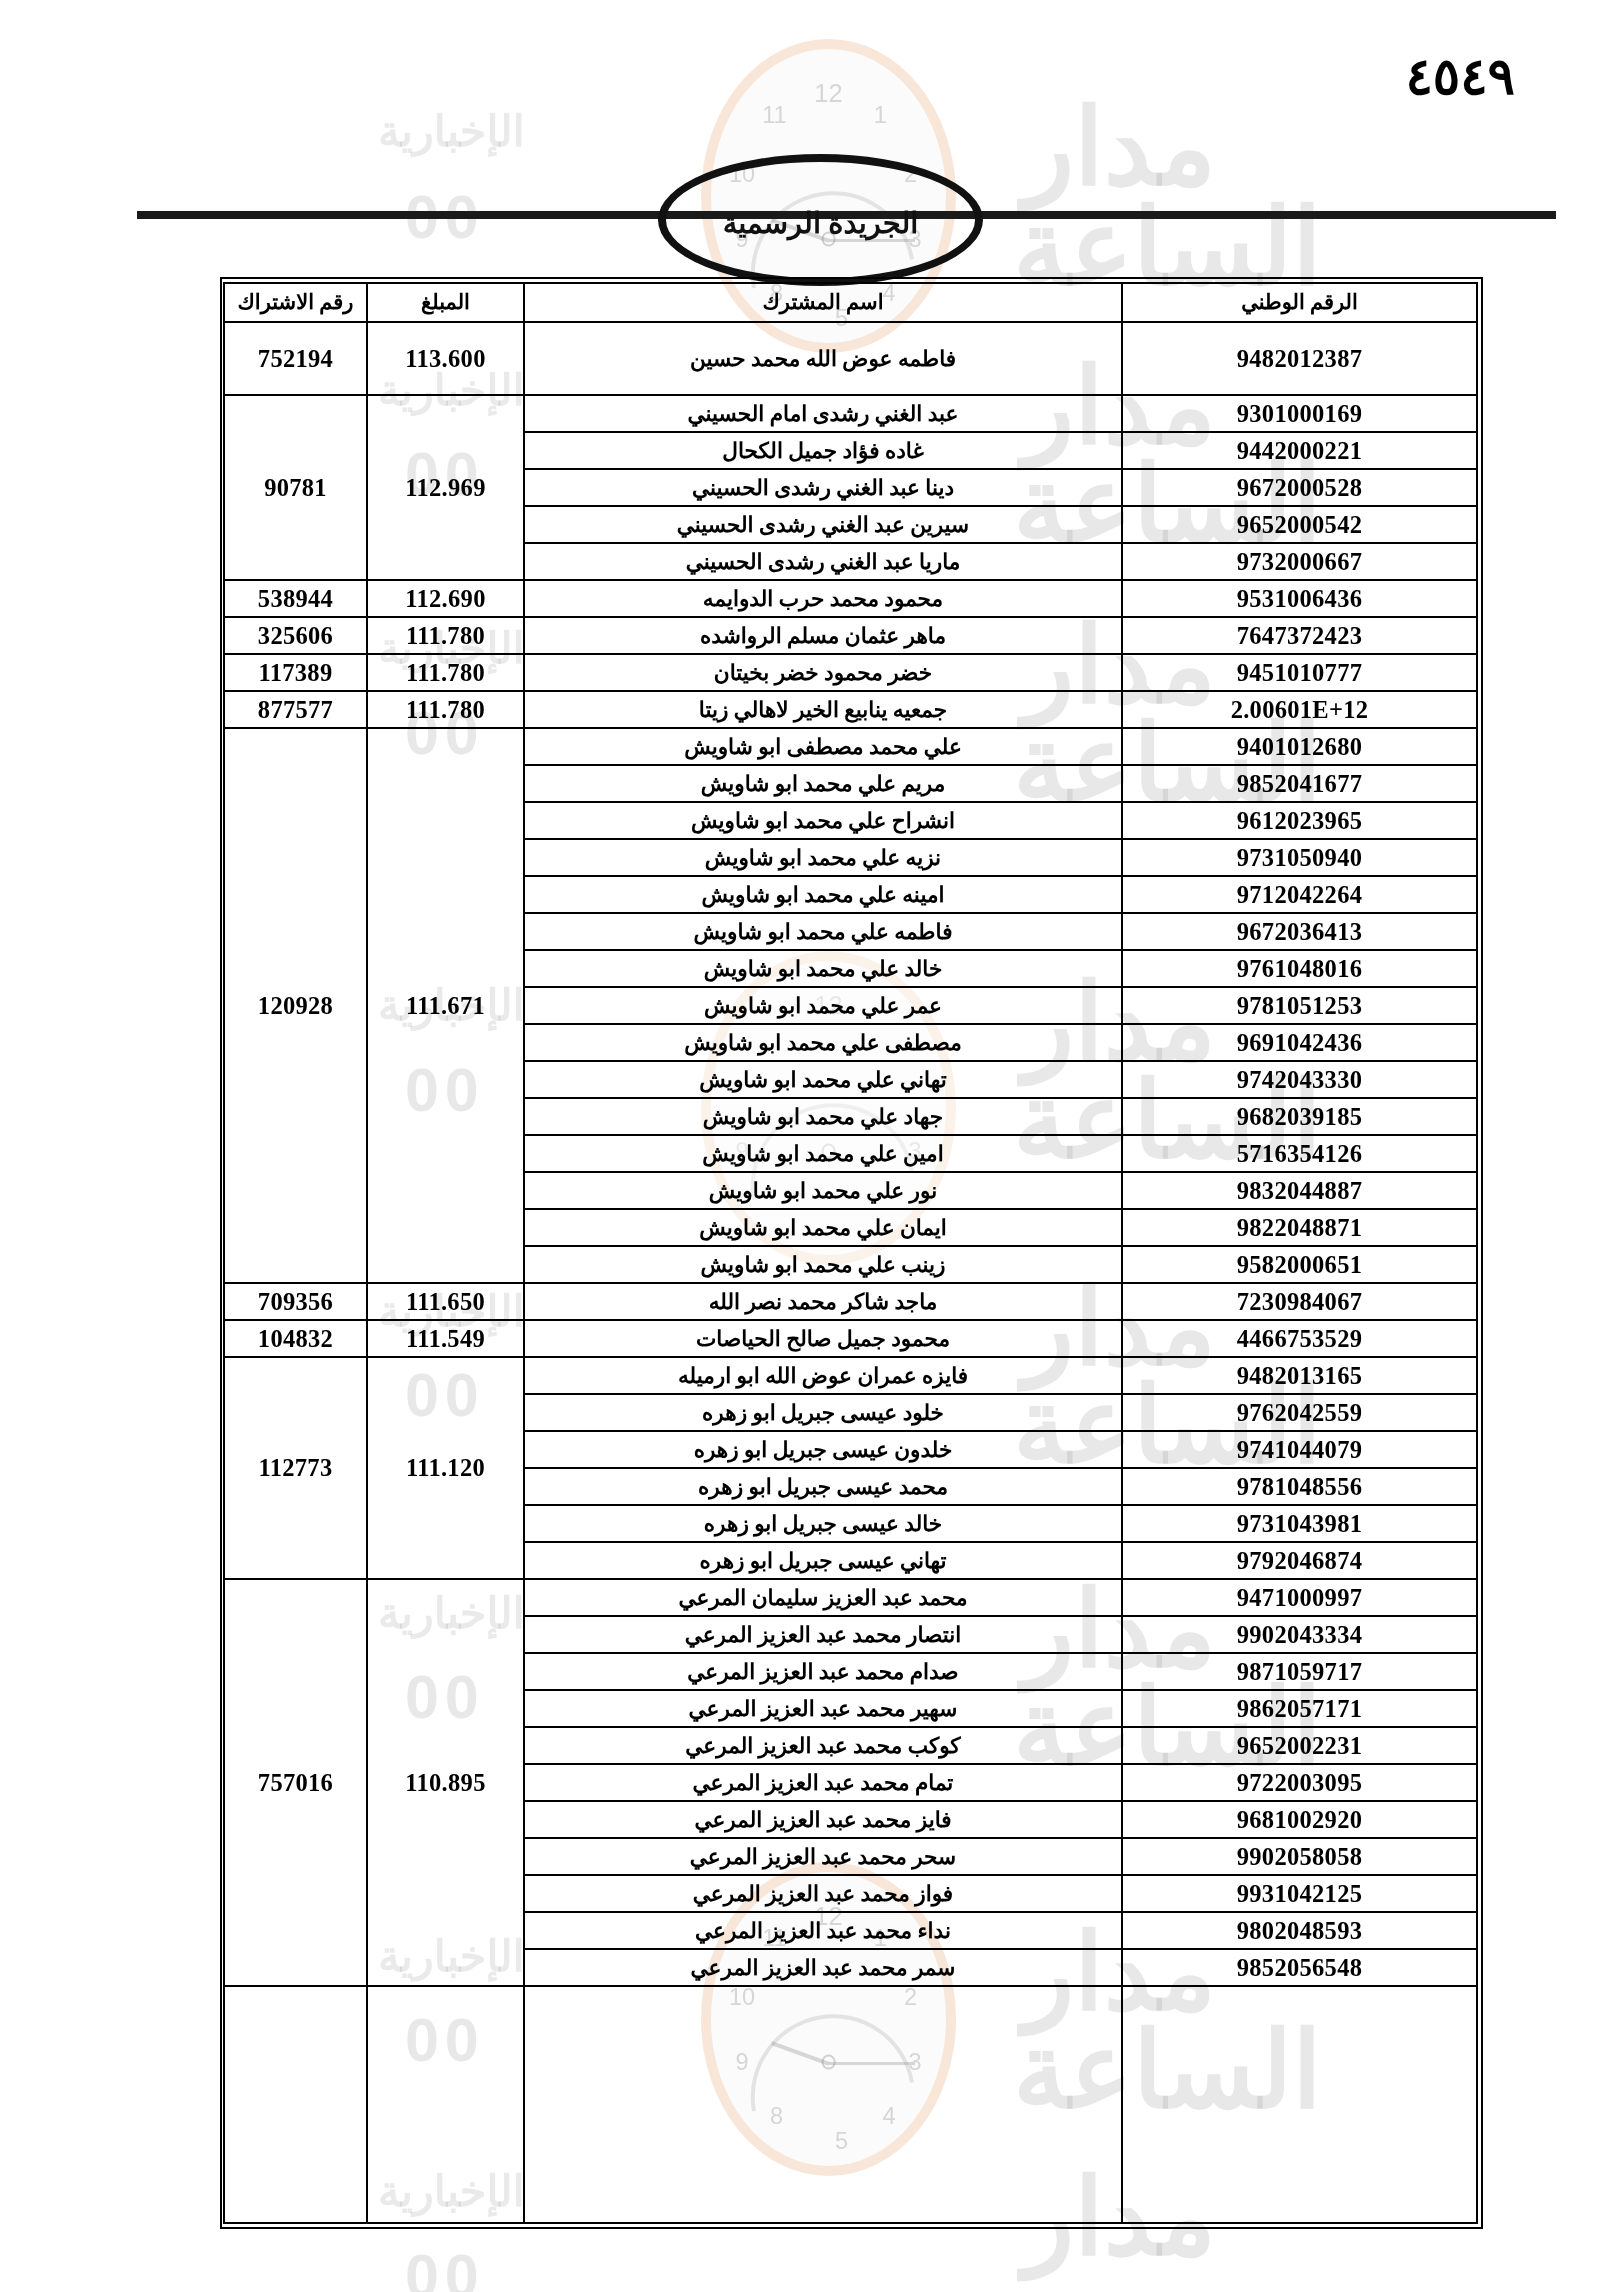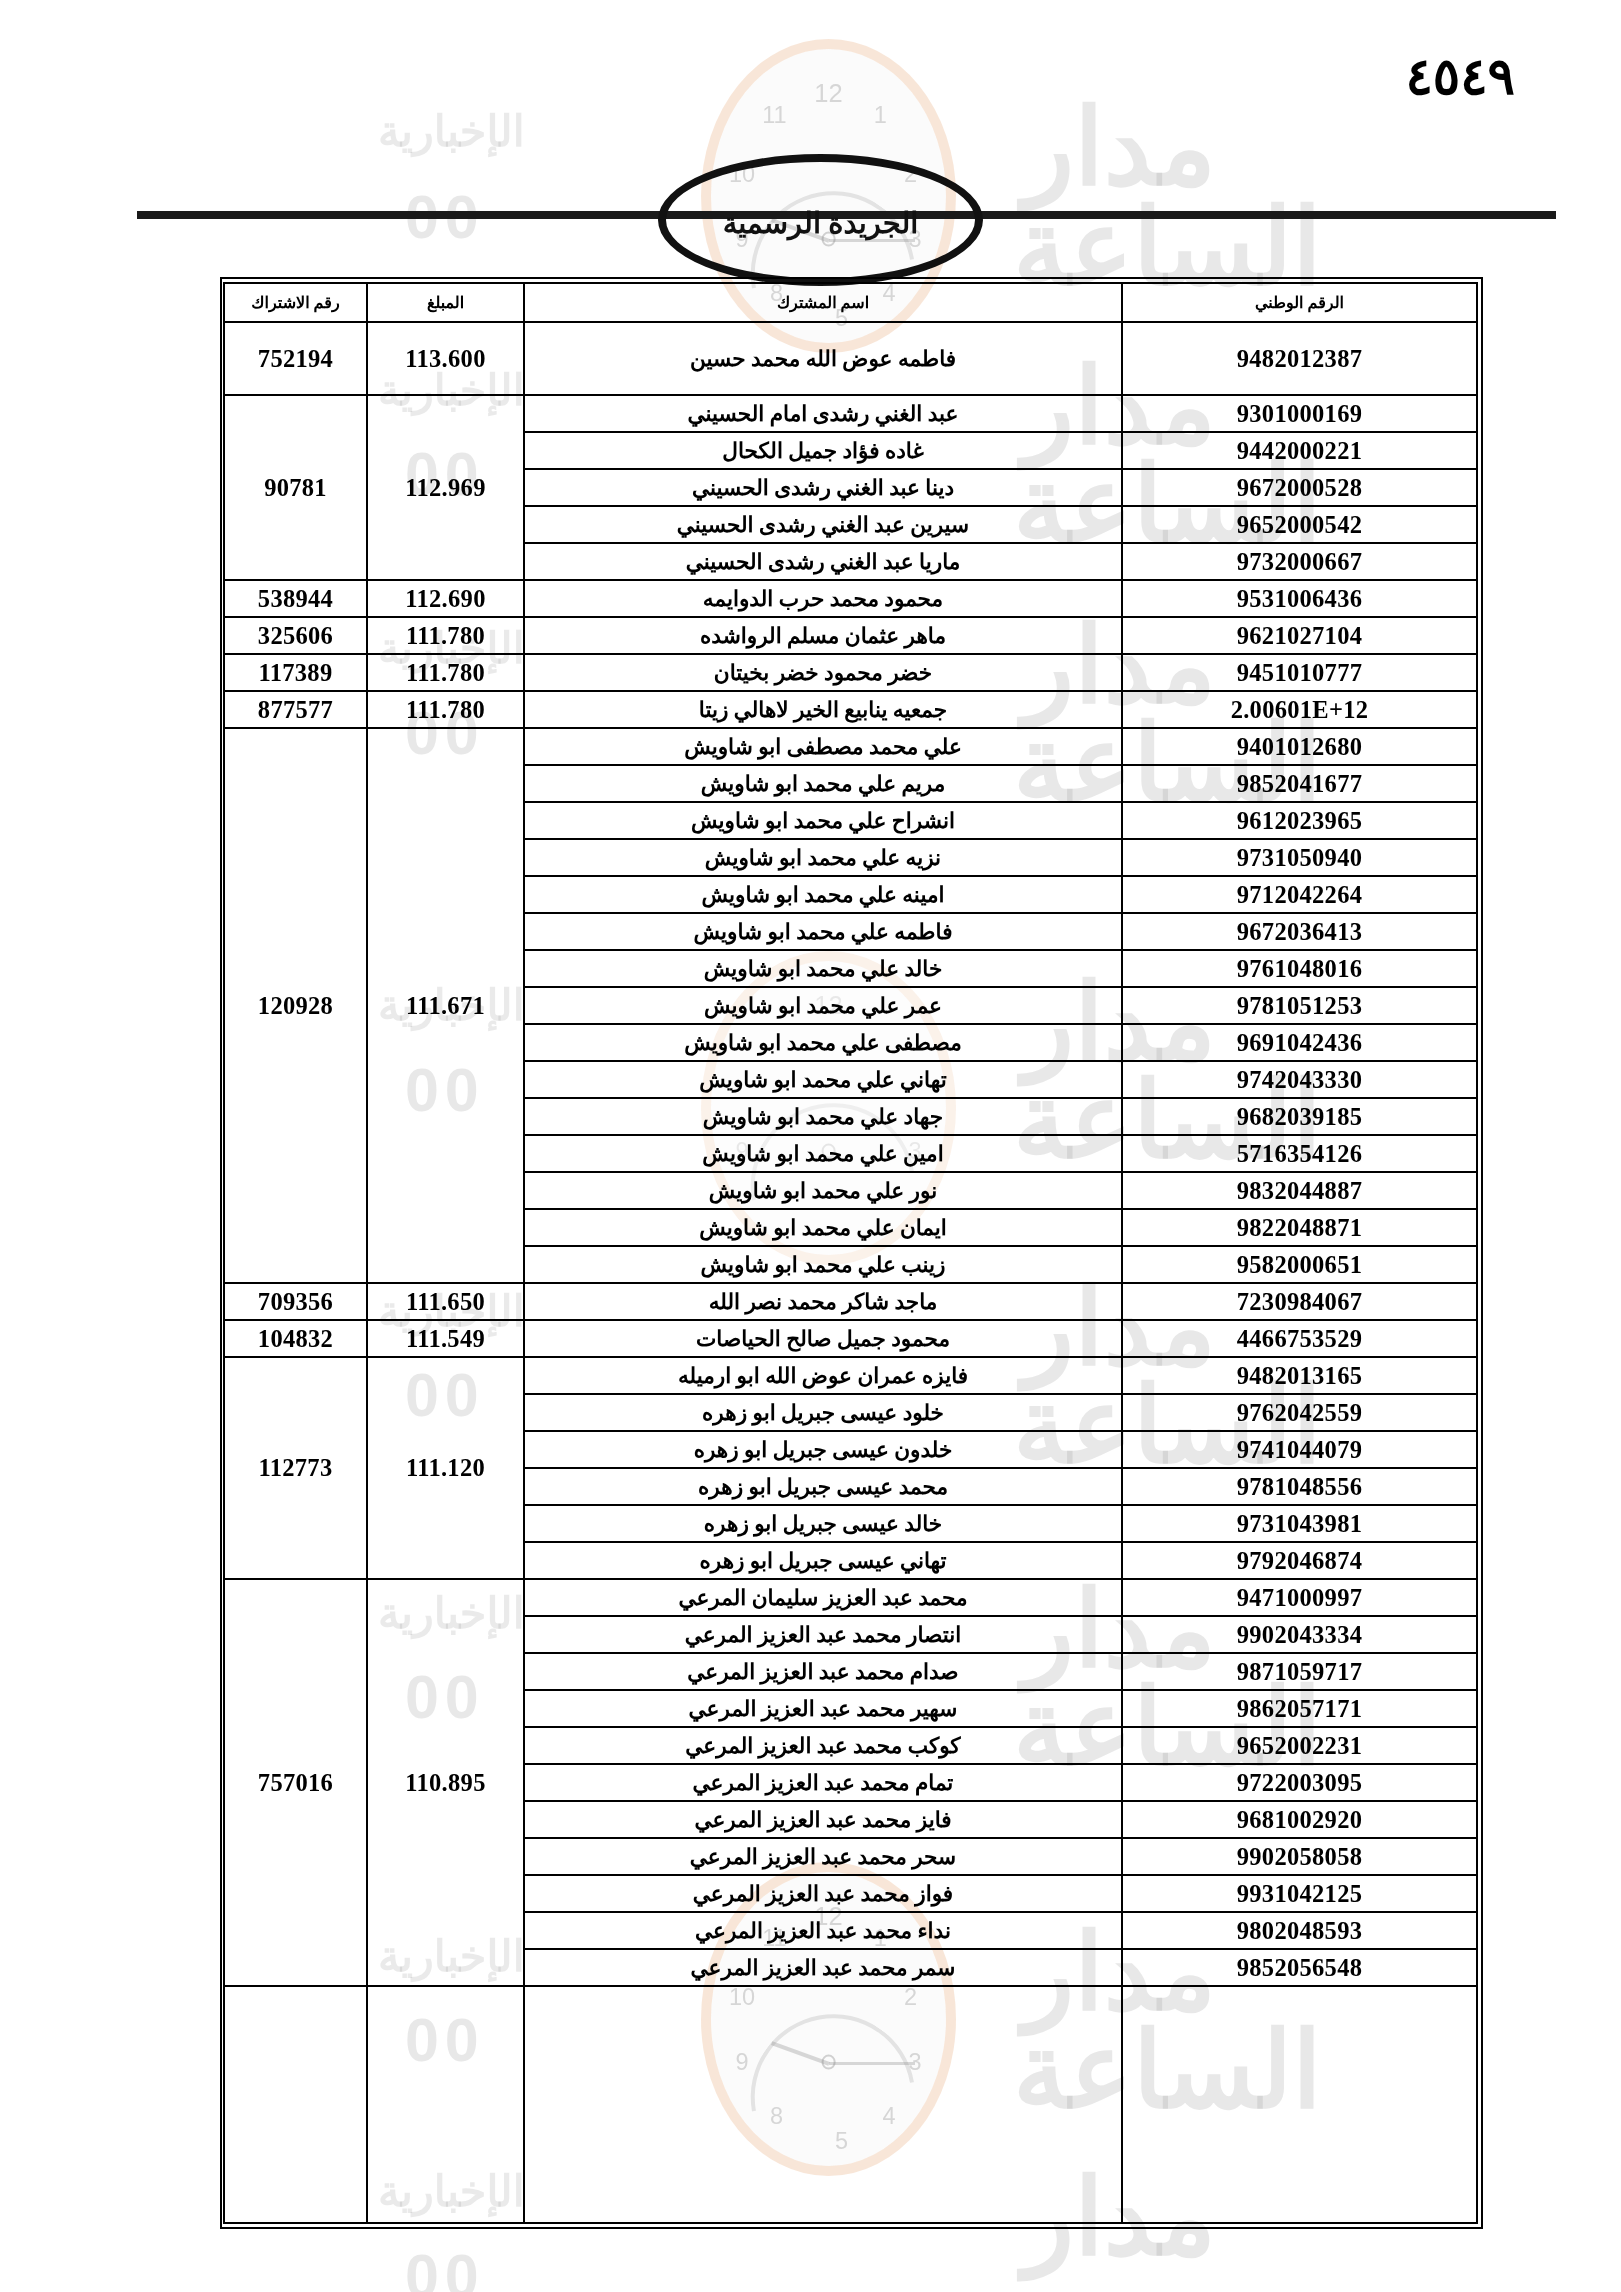--- a/index.html
+++ b/index.html
@@ -150,21 +150,21 @@
   table.reg th, table.reg td {
     border: 2px solid #000;
     padding: 0;
     text-align: center;
     vertical-align: middle;
     font-weight: 700;
     background: transparent;
   }
   table.reg th {
     height: 37px;
-    font-size: 16px;
+    font-size: 21px;
     font-family: "Liberation Serif", "DejaVu Serif", serif;
     letter-spacing: 0;
   }
   table.reg td.nat, table.reg td.amount, table.reg td.sub {
     font-family: "Liberation Serif", "DejaVu Serif", serif;
     font-size: 24.5px;
     direction: ltr;
     letter-spacing: 0.3px;
   }
   table.reg td.name {
@@ -340,21 +340,21 @@
               <td class="nat">9732000667</td>
               <td class="name">ماريا عبد الغني رشدى الحسيني</td>
             </tr>
             <tr class="row">
               <td class="nat">9531006436</td>
               <td class="name">محمود محمد حرب الدوايمه</td>
               <td class="amount" rowspan="1">112.690</td>
               <td class="sub" rowspan="1">538944</td>
             </tr>
             <tr class="row">
-              <td class="nat">9621027104</td>
+              <td class="nat">7647372423</td>
               <td class="name">ماهر عثمان مسلم الرواشده</td>
               <td class="amount" rowspan="1">111.780</td>
               <td class="sub" rowspan="1">325606</td>
             </tr>
             <tr class="row">
               <td class="nat">9451010777</td>
               <td class="name">خضر محمود خضر بخيتان</td>
               <td class="amount" rowspan="1">111.780</td>
               <td class="sub" rowspan="1">117389</td>
             </tr>

